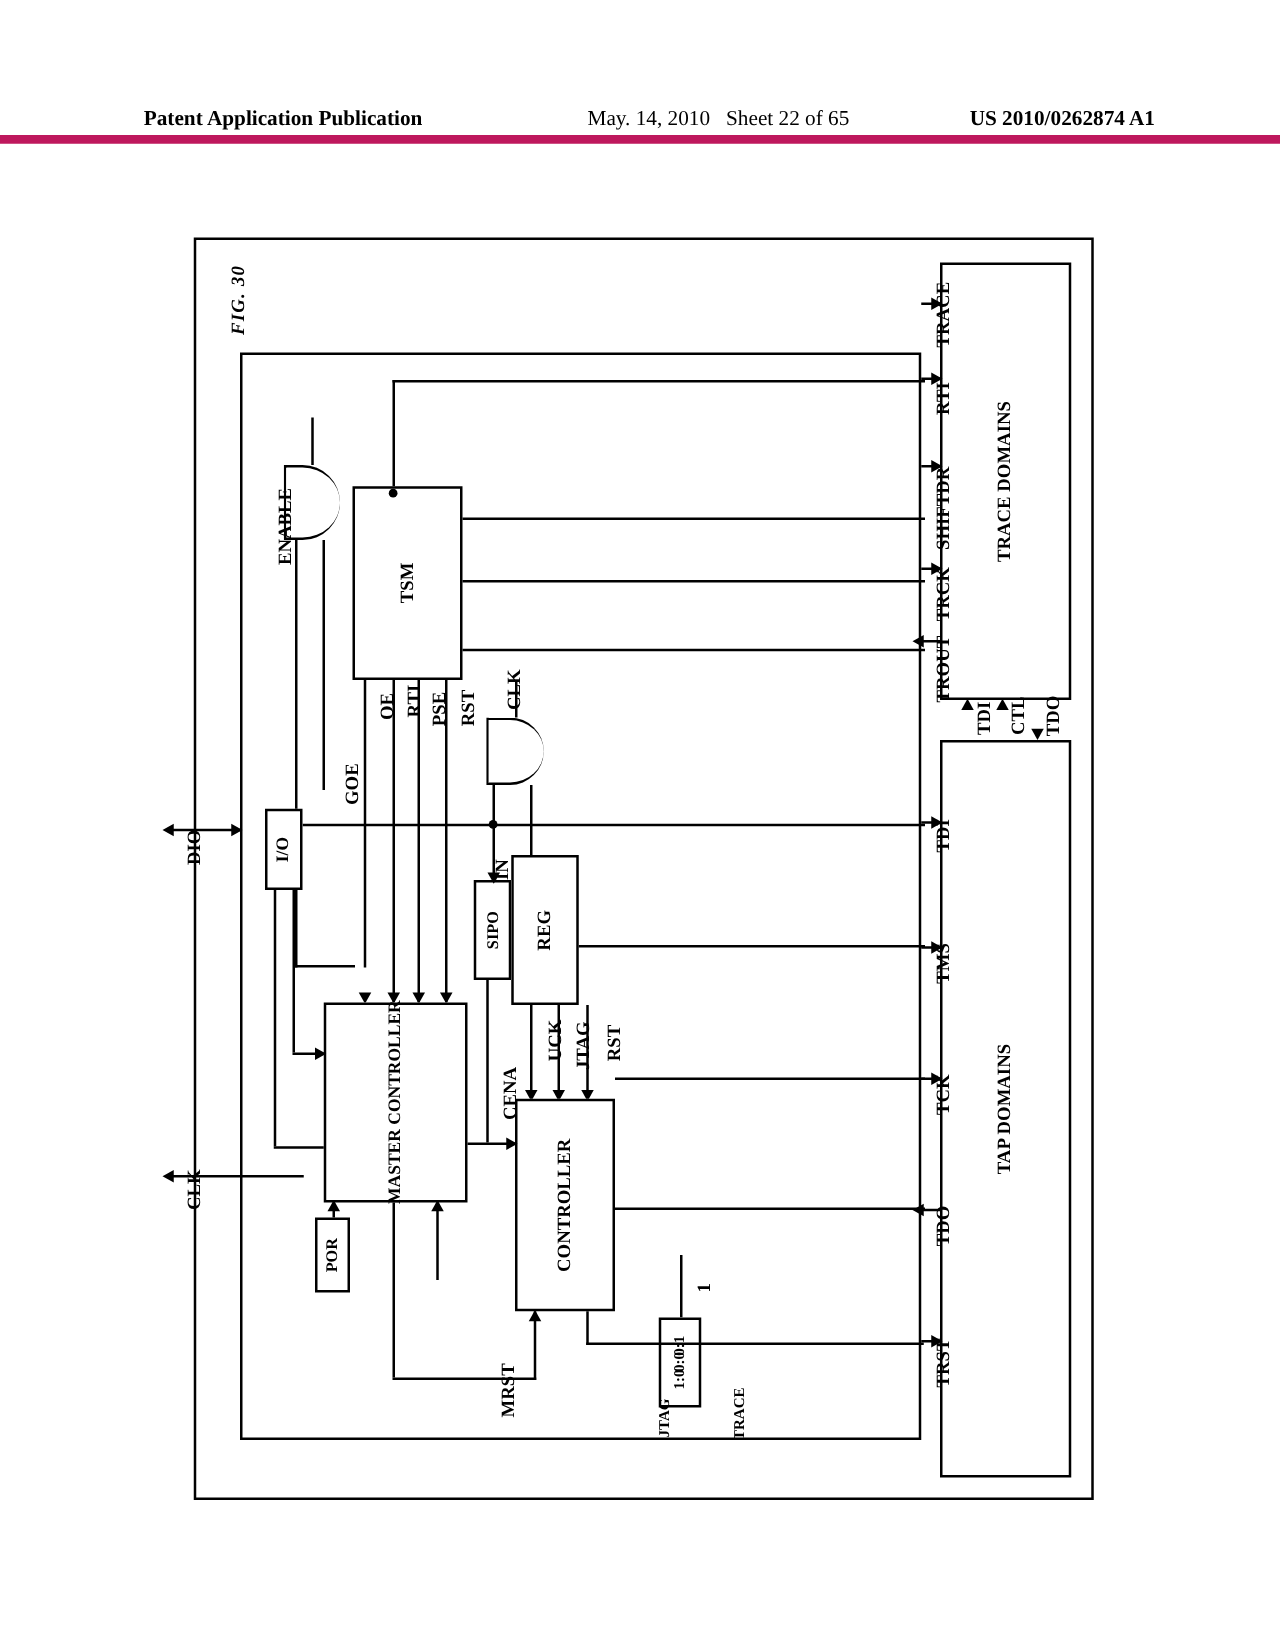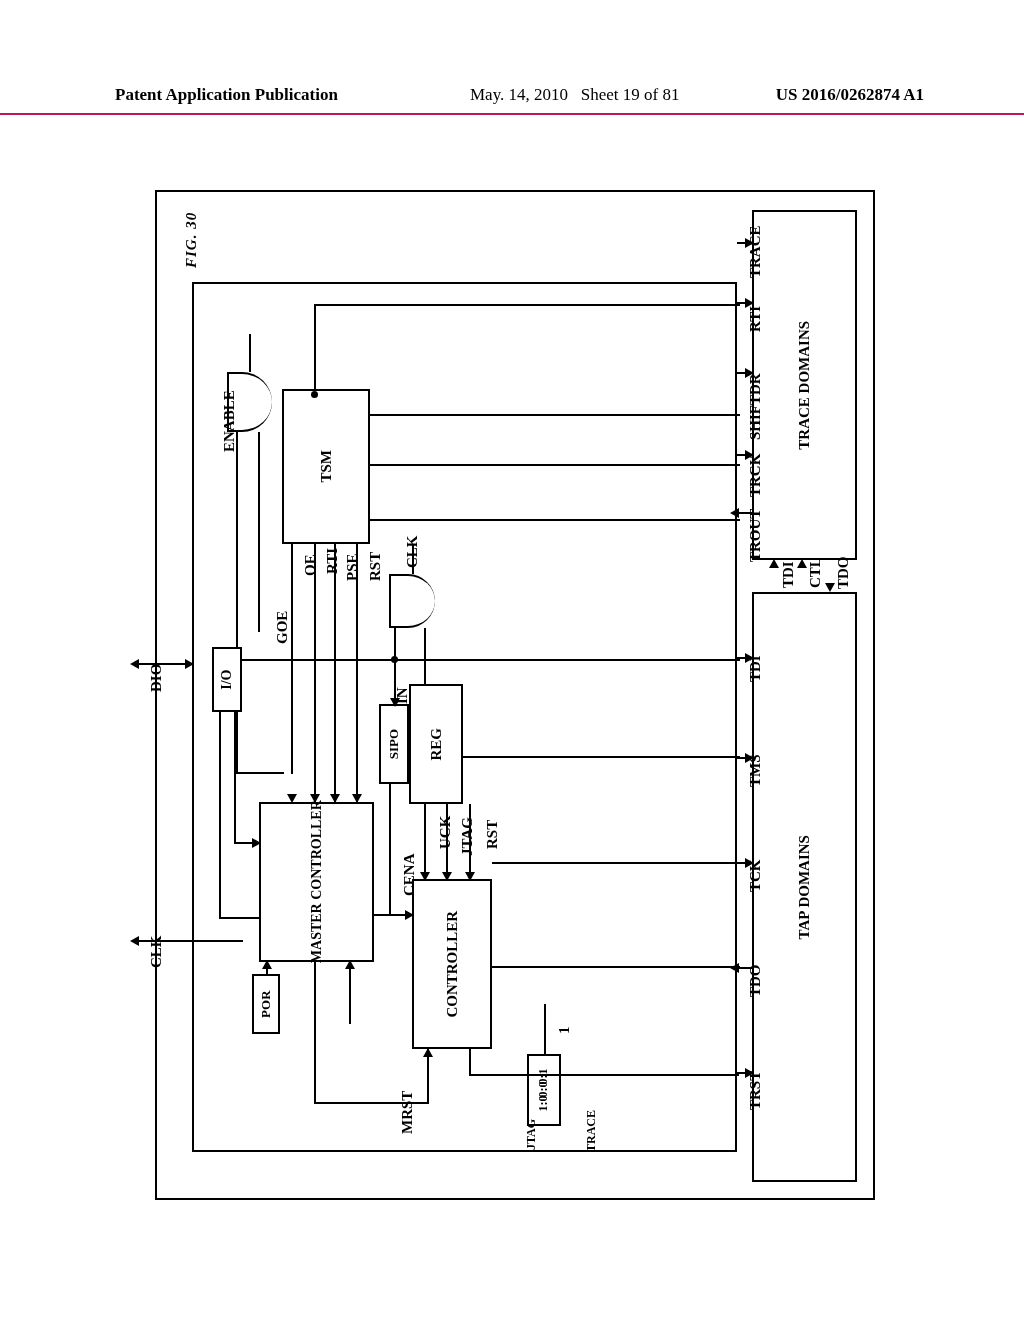--- a/index.html
+++ b/index.html
@@ -9,21 +9,21 @@
     width: 1024px;
     height: 1320px;
     position: relative;
   }
   .header {
     position: absolute;
     top: 85px;
     left: 0;
     width: 1024px;
     height: 30px;
-    border-bottom: 2px solid #be185d;
+    border-bottom: 7px solid #be185d;
   }
   .header-left {
     position: absolute;
     left: 115px;
     top: 0;
     font-weight: bold;
     font-size: 17px;
   }
   .header-mid {
     position: absolute;
@@ -104,23 +104,23 @@
   .arrow-d { position:absolute; width:0;height:0;border-left:5px solid transparent;border-right:5px solid transparent;border-top:9px solid #000; }
   .dot { position:absolute; width:7px; height:7px; background:#000; border-radius:50%; }
 </style>
 </head>
 <body>
 
 <div class="header">
   <div class="header-left">Patent Application Publication</div>
   <div class="header-mid">
     <span>May. 14, 2010</span>&nbsp;&nbsp;
-    <span>Sheet 19 of 81</span>
+    <span>Sheet 22 of 65</span>
   </div>
-  <div class="header-right">US 2016/0262874 A1</div>
+  <div class="header-right">US 2010/0262874 A1</div>
 </div>
 
 <div class="figure">
 
   <div class="fig-title lbl" style="left:28px; top:108px;">FIG. 30</div>
 
   <div class="outer">
 
     <div class="box" style="top:18px; left:595px; width:105px; height:350px;">
       <div class="bl">TRACE

